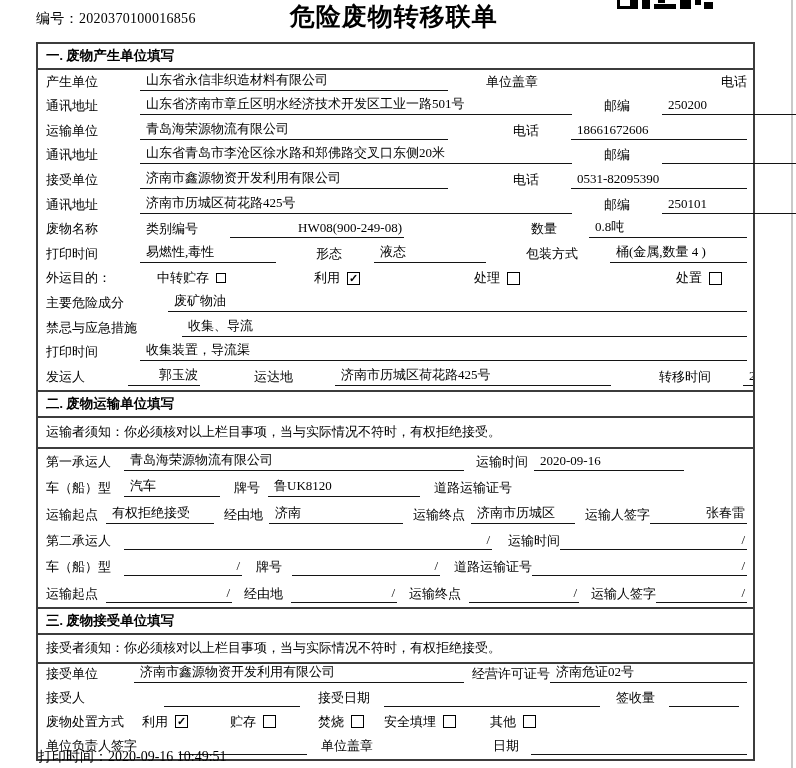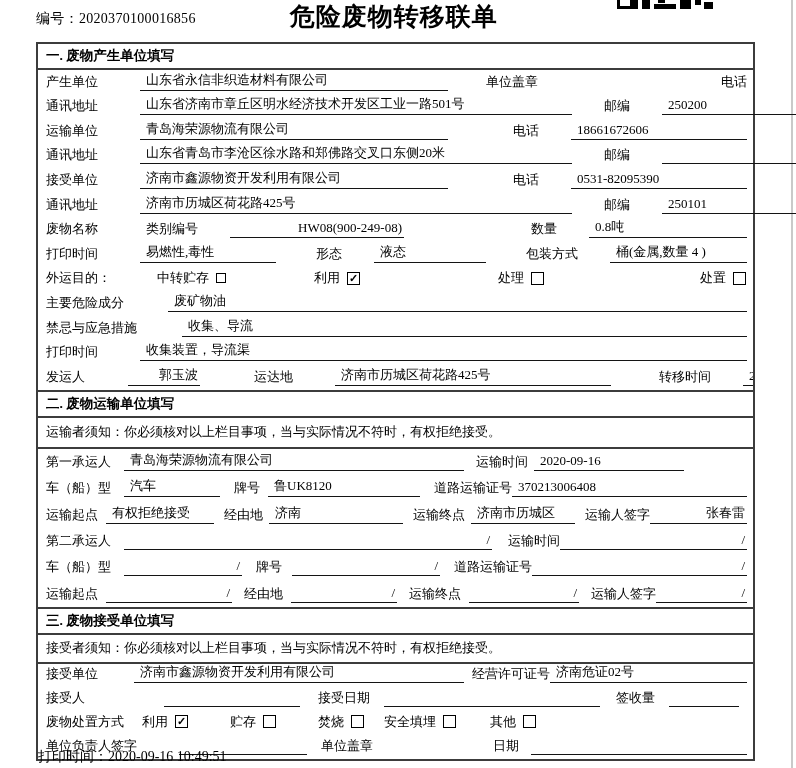--- a/index.html
+++ b/index.html
@@ -142,21 +142,21 @@
     <div class="frow">
       <span class="lbl">外运目的：</span>
       <span class="opt" style="margin-left:14px">
         <span>中转贮存</span>
         <span class="cb small"></span>
       </span>
       <span class="opt" style="margin-left:56px">
         <span>利用</span>
         <span class="cb">✓</span>
       </span>
-      <span class="opt" style="margin-left:106px">
+      <span class="opt" style="margin-left:82px">
         <span>处理</span>
         <span class="cb"></span>
       </span>
       <span class="opt" style="margin-left:124px">
         <span>处置</span>
         <span class="cb"></span>
       </span>
     </div>
 
     <div class="frow">
@@ -194,21 +194,20 @@
       <span class="lbl" style="margin-left:12px">运输时间</span>
       <span class="u" style="width:150px;margin-left:6px">2020-09-16</span>
     </div>
 
     <div class="frow">
       <span class="lbl" style="width:78px">车（船）型</span>
       <span class="u" style="width:96px">汽车</span>
       <span class="lbl" style="margin-left:14px">牌号</span>
       <span class="u" style="width:152px;margin-left:8px">鲁UK8120</span>
       <span class="lbl" style="margin-left:14px">道路运输证号</span>
-      <span class="u fill">370213006408</span>
     </div>
 
     <div class="frow">
       <span class="lbl" style="width:60px">运输起点</span>
       <span class="u" style="width:108px">有权拒绝接受</span>
       <span class="lbl" style="margin-left:10px">经由地</span>
       <span class="u" style="width:134px;margin-left:6px">济南</span>
       <span class="lbl" style="margin-left:10px">运输终点</span>
       <span class="u" style="width:104px;margin-left:6px">济南市历城区</span>
       <span class="lbl" style="margin-left:10px">运输人签字</span>

